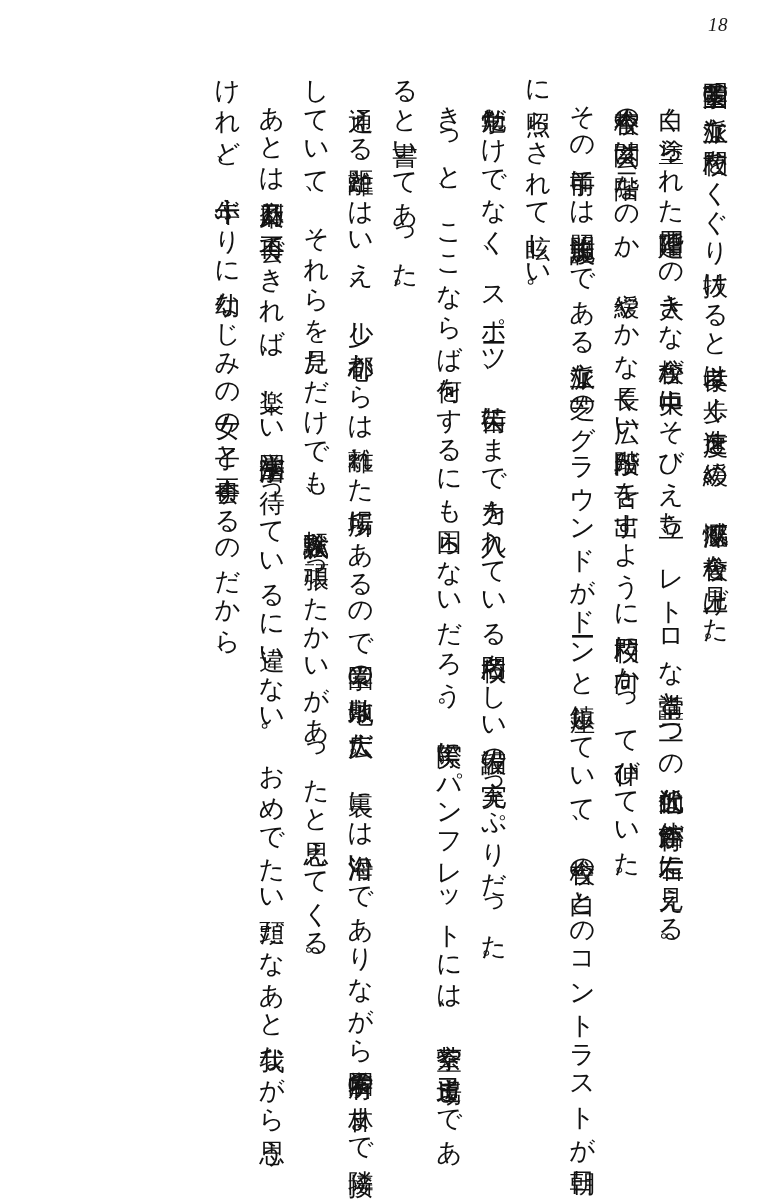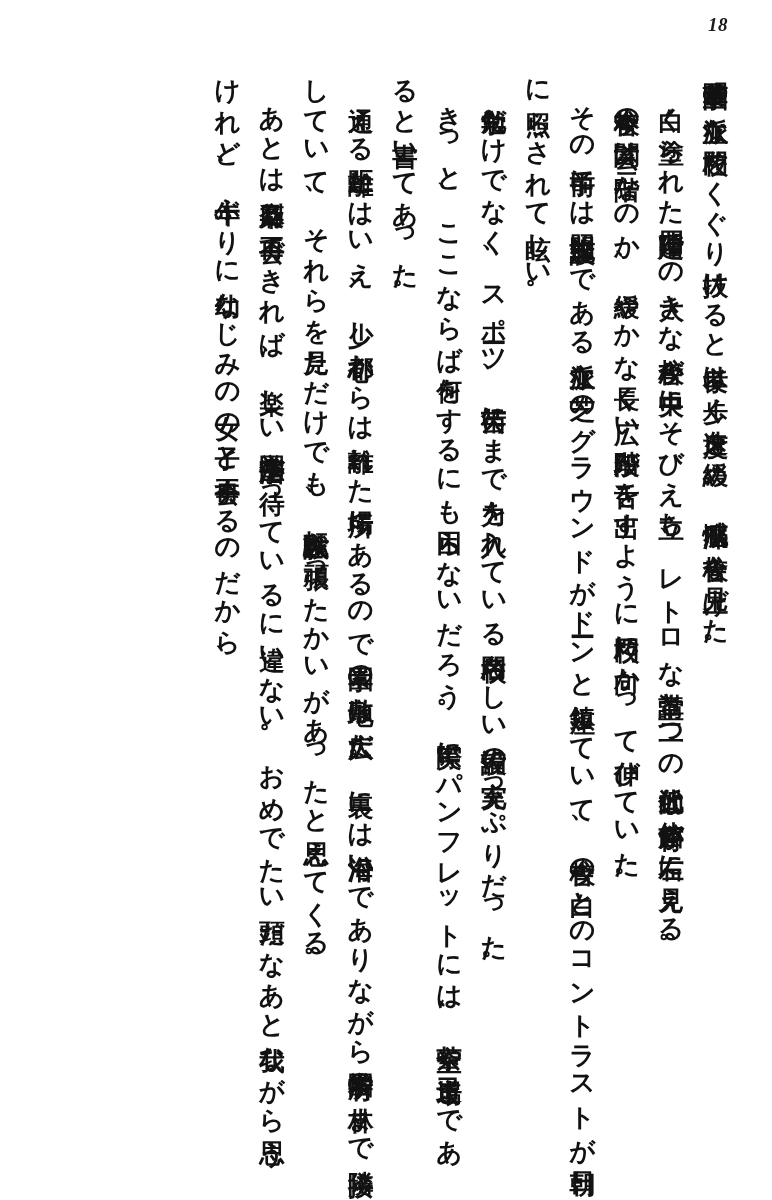--- a/index.html
+++ b/index.html
@@ -13,21 +13,20 @@
     font-family: "Liberation Serif", "DejaVu Serif", serif;
     color: #111111;
     overflow: hidden;
     position: relative;
   }
   #page {
     position: relative;
     width: 772px;
     height: 1200px;
     box-sizing: border-box;
-    font-weight: bold;
   }
   
   #page-number {
     position: absolute;
     top: 14px;
     right: 44px;
     font-family: "Liberation Serif", "DejaVu Serif", serif;
     font-style: italic;
     font-size: 19px;
     color: #1a1a1a;

